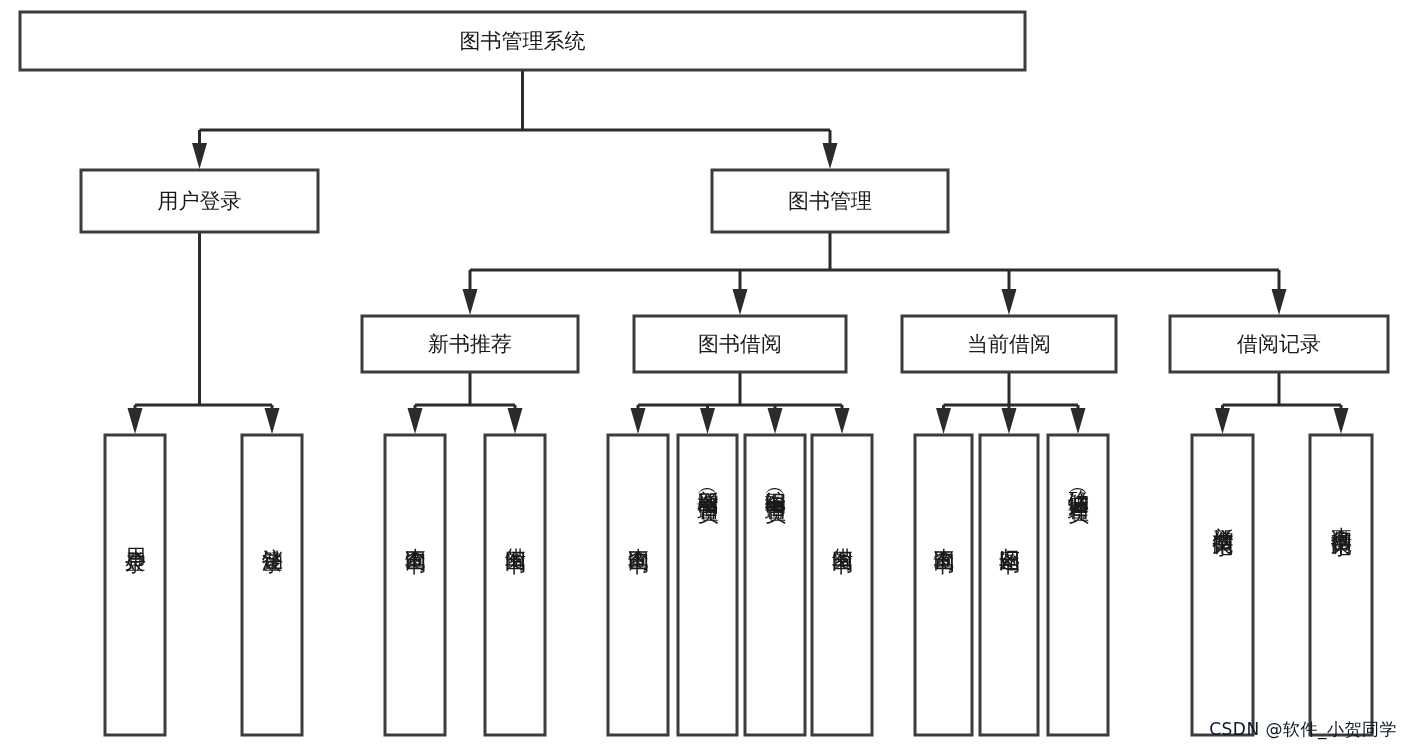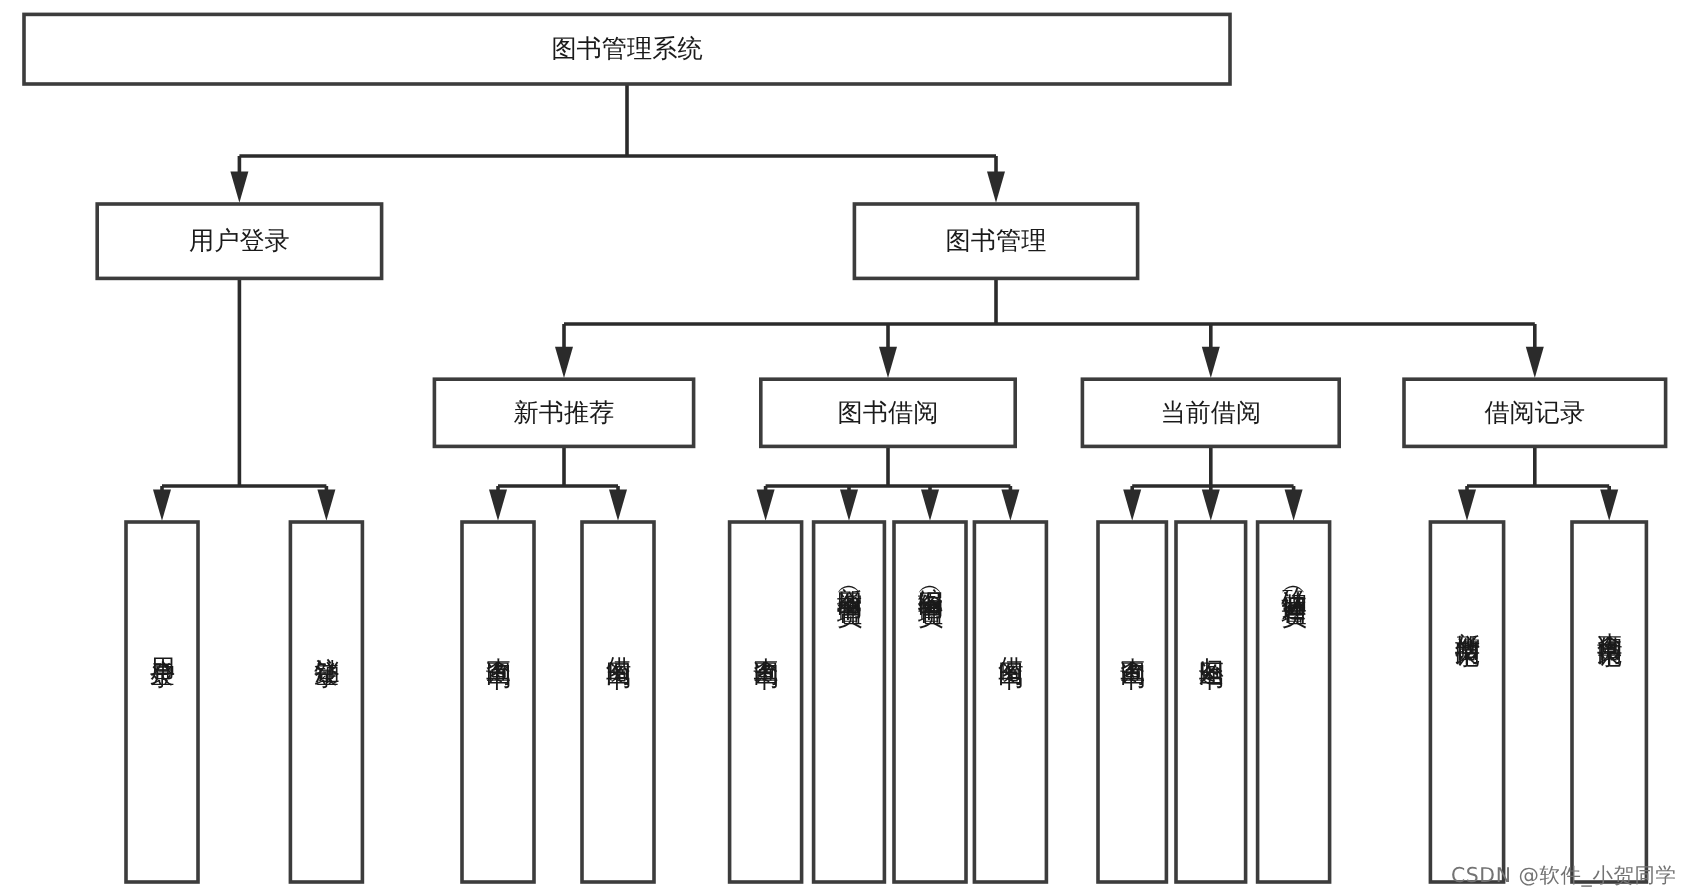--- a/index.html
+++ b/index.html
@@ -49,21 +49,21 @@
     fill: #1a1a1a;
     text-anchor: middle;
     dominant-baseline: middle;
   }
   .watermark-text {
     position: absolute;
     right: 8px;
     bottom: 6px;
     font-family: "DejaVu Sans", "Liberation Sans", sans-serif;
     font-size: 17px;
-    color: #737373;
+    color: #0f172a;
     letter-spacing: 0.5px;
     white-space: nowrap;
     pointer-events: none;
   }
   .vlabel-wrap {
     position: absolute;
     display: flex;
     align-items: flex-start;
     justify-content: center;
     pointer-events: none;

